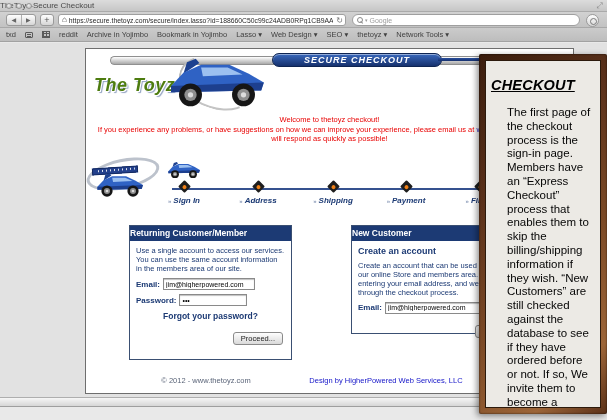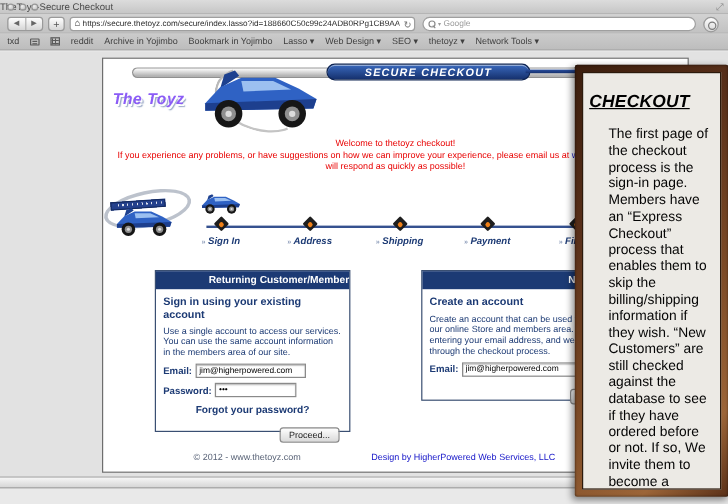--- a/index.html
+++ b/index.html
@@ -121,21 +121,21 @@
     color:#fff; font-weight:bold; font-style:italic; font-size:9px;
     letter-spacing:1px; text-align:center; line-height:12px;
     box-shadow: inset 0 1px 0 rgba(255,255,255,.45);
   }
   .banner-tail {
     position:absolute; left:352px; top:9px; right:0; height:3px;
     background: linear-gradient(#2a4f9e,#16316e);
   }
   .logo-text {
     position:absolute; left:8px; top:26px;
-    font-size:13px; font-weight:bold; font-style:italic; color:#8b5cf6;
+    font-size:18px; font-weight:bold; font-style:italic; color:#4d7c0f;
     letter-spacing:.5px;
     text-shadow: 1px 1px 0 #ffffff, 2px 2px 1px #93a3c2;
   }
   .truck-hero { position:absolute; left:78px; top:7px; width:106px; height:53px; }
 
   .welcome { position:absolute; left:0; top:66px; width:100%;
     text-align:center; color:#e80000; font-size:7.5px; line-height:9.5px; }
   .welcome a { color:#1414c8; text-decoration:none; }
 
   .badge-car { position:absolute; left:-4px; top:106px; width:84px; height:50px; }
@@ -157,21 +157,21 @@
   .m1{left:94px} .m2{left:168px} .m3{left:243px} .m4{left:316px} .m5{left:390px}
   .step-label { position:absolute; top:147px; width:72px; text-align:center;
     font-size:8px; font-weight:bold; font-style:italic; color:#1c3a74; white-space:nowrap; }
   .sl1{left:62px} .sl2{left:136px} .sl3{left:211px} .sl4{left:284px} .sl5{left:358px}
   .step-bullet { color:#8a9ab8; font-size:6px; font-style:normal; margin-right:2px; }
 
   .formbox { position:absolute; background:#fff; border:1px solid #3a4f72; }
   .box-returning { left:43px; top:176px; width:163px; height:135px; }
   .box-new { left:265px; top:176px; width:183px; height:109px; }
   .box-header { height:15px; background:#1c3a74; color:#fff;
-    font-size:8.5px; font-weight:bold; text-align:right; line-height:15px; }
+    font-size:8.5px; font-weight:bold; text-align:left; line-height:15px; }
   .box-body { padding:5px 6px; color:#1c3a74; }
   .box-heading { font-size:9px; font-weight:bold; margin-bottom:4px; line-height:10.5px; }
   .box-text { font-size:7.5px; line-height:9px; margin-bottom:5px; }
   .field-row { display:flex; align-items:center; gap:3px; margin-bottom:4px; }
   .field-label { font-size:8px; font-weight:bold; white-space:nowrap; }
   .field-input { height:12px; font-size:7px; font-family:Liberation Sans, sans-serif;
     border:1px solid #8a8a8a; background:#fff; padding:0 2px;
     box-shadow: inset 0 1px 1px rgba(0,0,0,.25); }
   .input-email { width:92px; } .input-email-nc { width:96px; } .input-pass { width:68px; }
   .forgot-link { text-align:center; font-size:8.5px; font-weight:bold; color:#1c3a74;
@@ -299,21 +299,20 @@
       <span class="marker m5"></span>
       <div class="step-label sl1"><span class="step-bullet">»</span><span>Sign In</span></div>
       <div class="step-label sl2"><span class="step-bullet">»</span><span>Address</span></div>
       <div class="step-label sl3"><span class="step-bullet">»</span><span>Shipping</span></div>
       <div class="step-label sl4"><span class="step-bullet">»</span><span>Payment</span></div>
       <div class="step-label sl5"><span class="step-bullet">»</span><span>Finish</span></div>
 
       <div class="formbox box-returning">
         <div class="box-header">Returning Customer/Member</div>
         <div class="box-body">
-          <div class="box-heading">Sign in using your existing account</div>
           <div class="box-text">Use a single account to access our services. You can use the same account information in the members area of our site.</div>
           <div class="field-row">
             <span class="field-label">Email:</span>
             <input class="field-input input-email" type="text" value="jim@higherpowered.com" style="">
           </div>
           <div class="field-row">
             <span class="field-label">Password:</span>
             <input class="field-input input-pass" type="text" value="•••" style="">
           </div>
           <div class="forgot-link">Forgot your password?</div>

